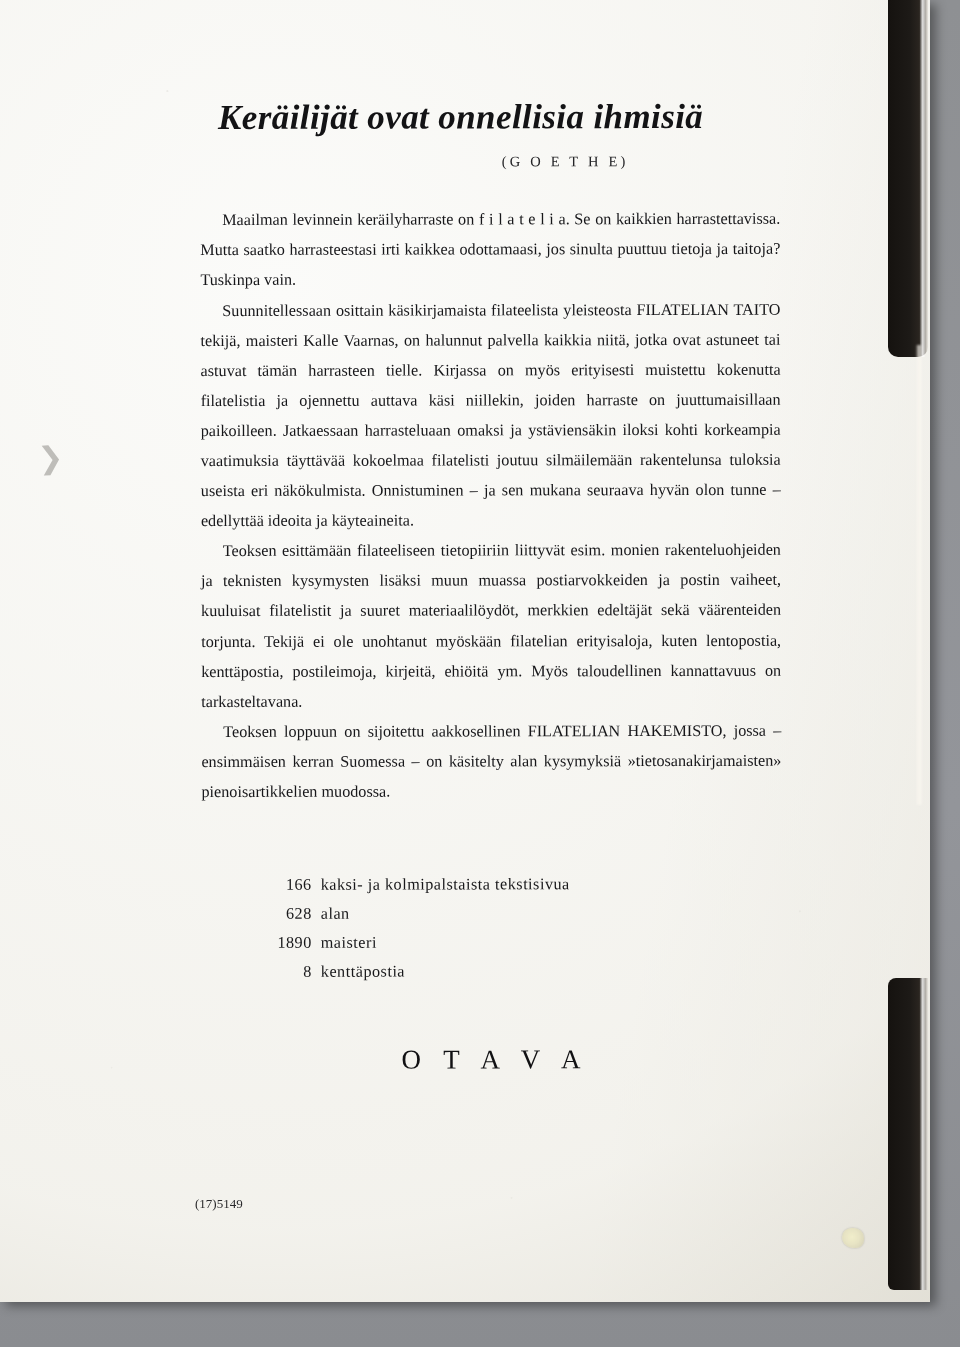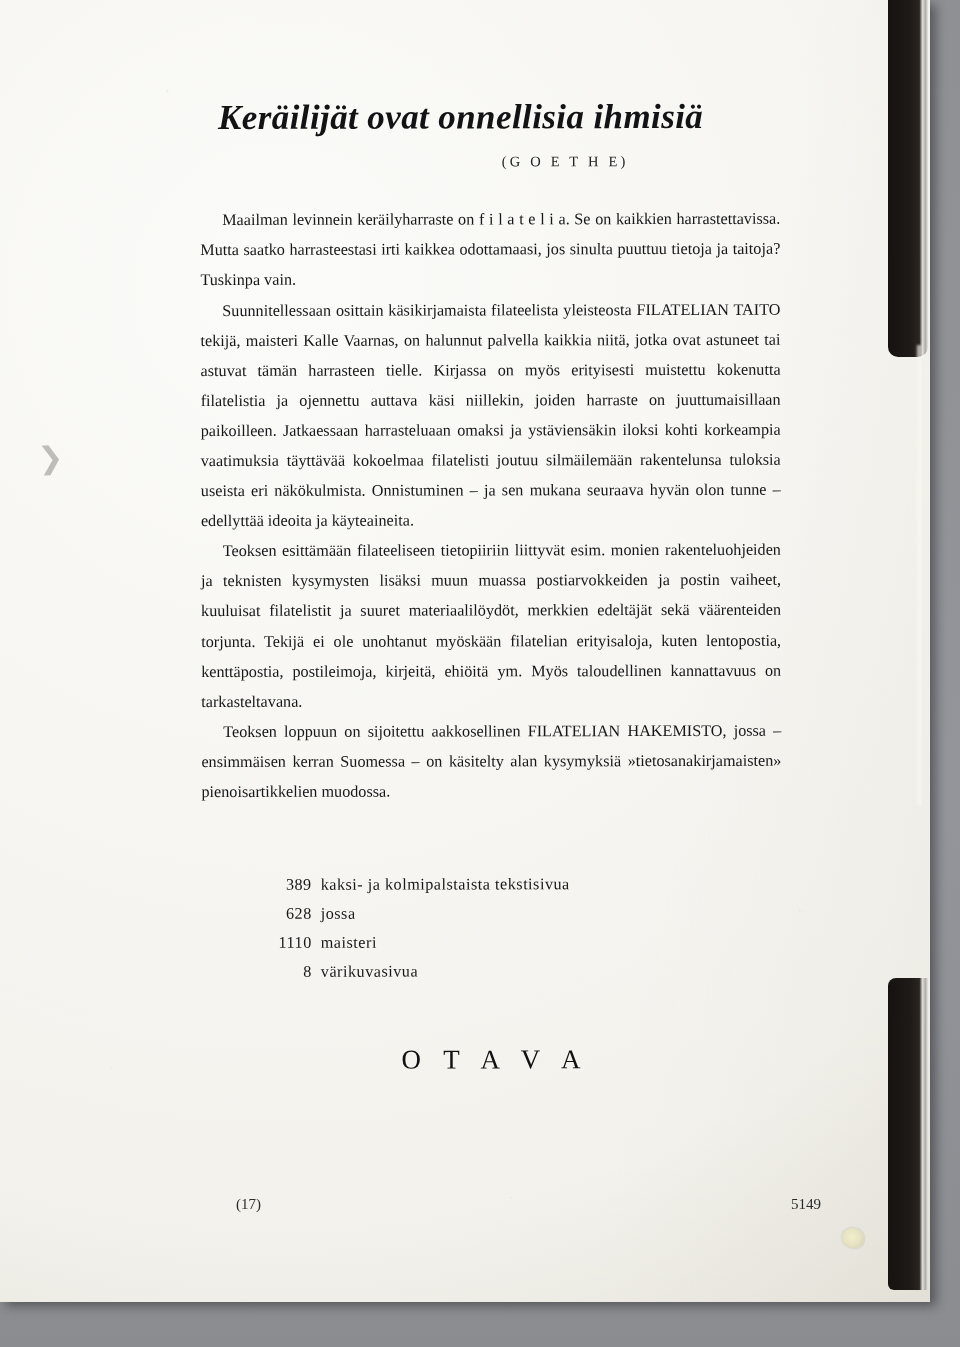--- a/index.html
+++ b/index.html
@@ -184,24 +184,23 @@
     padding-left: 6px;
     color: #111113;
   }
 
   .page-footer {
     position: absolute;
     left: 195px;
     top: 1196px;
     width: 585px;
     display: flex;
-    justify-content: space-between;
-    font-size: 15px;
+    justify-content: flex-start;
+    font-size: 13px;
     color: #2a2a2c;
-    margin-left: 41px;
   }
 
   
   .skew { transform: rotate(-0.12deg); transform-origin: left top; }
 </style>
 </head>
 <body>
 
 <div class="scan">
 
@@ -233,34 +232,34 @@
 
     <div class="attribution">(G O E T H E)</div>
 
     <p class="body-par">Maailman levinnein keräilyharraste on f i l a t e l i a. Se on kaikkien harrastettavissa. Mutta saatko harrasteestasi irti kaikkea odottamaasi, jos sinulta puuttuu tietoja ja taitoja? Tuskinpa vain.</p>
     <p class="body-par">Suunnitellessaan osittain käsikirjamaista filateelista yleisteosta FILATELIAN TAITO tekijä, maisteri Kalle Vaarnas, on halunnut palvella kaikkia niitä, jotka ovat astuneet tai astuvat tämän harrasteen tielle. Kirjassa on myös erityisesti muistettu kokenutta filatelistia ja ojennettu auttava käsi niillekin, joiden harraste on juuttumaisillaan paikoilleen. Jatkaessaan harrasteluaan omaksi ja ystäviensäkin iloksi kohti korkeampia vaatimuksia täyttävää kokoelmaa filatelisti joutuu silmäilemään rakentelunsa tuloksia useista eri näkökulmista. Onnistuminen – ja sen mukana seuraava hyvän olon tunne – edellyttää ideoita ja käyteaineita.</p>
     <p class="body-par">Teoksen esittämään filateeliseen tietopiiriin liittyvät esim. monien rakenteluohjeiden ja teknisten kysymysten lisäksi muun muassa postiarvokkeiden ja postin vaiheet, kuuluisat filatelistit ja suuret materiaalilöydöt, merkkien edeltäjät sekä väärenteiden torjunta. Tekijä ei ole unohtanut myöskään filatelian erityisaloja, kuten lentopostia, kenttäpostia, postileimoja, kirjeitä, ehiöitä ym. Myös taloudellinen kannattavuus on tarkasteltavana.</p>
     <p class="body-par">Teoksen loppuun on sijoitettu aakkosellinen FILATELIAN HAKEMISTO, jossa – ensimmäisen kerran Suomessa – on käsitelty alan kysymyksiä »tietosanakirjamaisten» pienoisartikkelien muodossa.</p>
 
     <div class="stats">
       <div class="stats-row">
-        <span class="stats-num">389</span>
+        <span class="stats-num">166</span>
         <span class="stats-label">kaksi- ja kolmipalstaista tekstisivua</span>
       </div>
       <div class="stats-row">
         <span class="stats-num">628</span>
-        <span class="stats-label">jossa</span>
-      </div>
-      <div class="stats-row">
-        <span class="stats-num">1110</span>
+        <span class="stats-label">alan</span>
+      </div>
+      <div class="stats-row">
+        <span class="stats-num">1890</span>
         <span class="stats-label">maisteri</span>
       </div>
       <div class="stats-row">
         <span class="stats-num">8</span>
-        <span class="stats-label">värikuvasivua</span>
+        <span class="stats-label">kenttäpostia</span>
       </div>
     </div>
 
     <div class="publisher">O T A V A</div>
   </div>
 
   <div class="page-footer">
     <span>(17)</span>
     <span>5149</span>
   </div>

